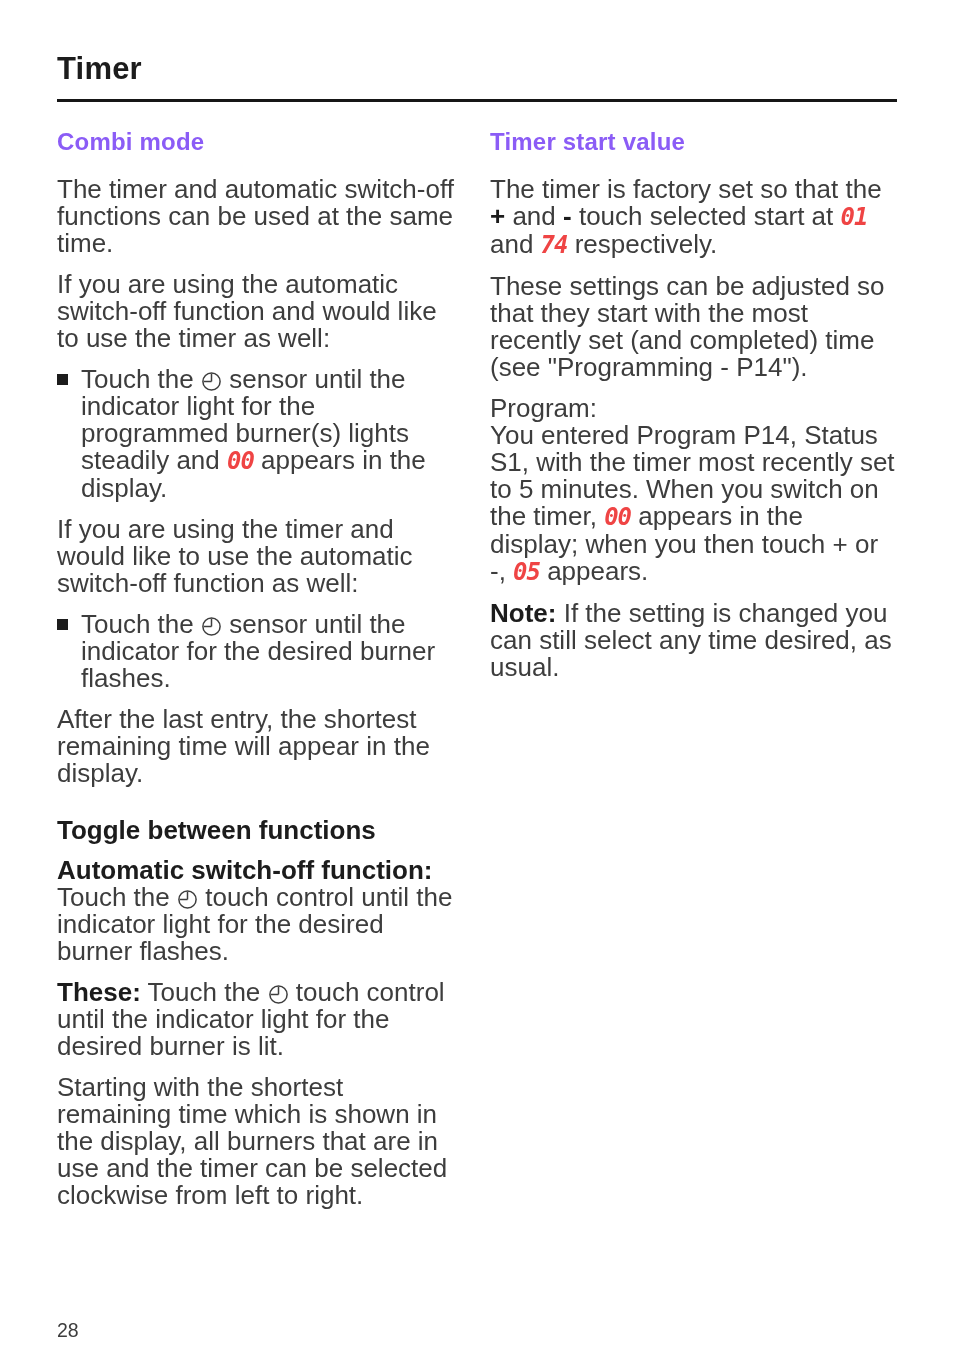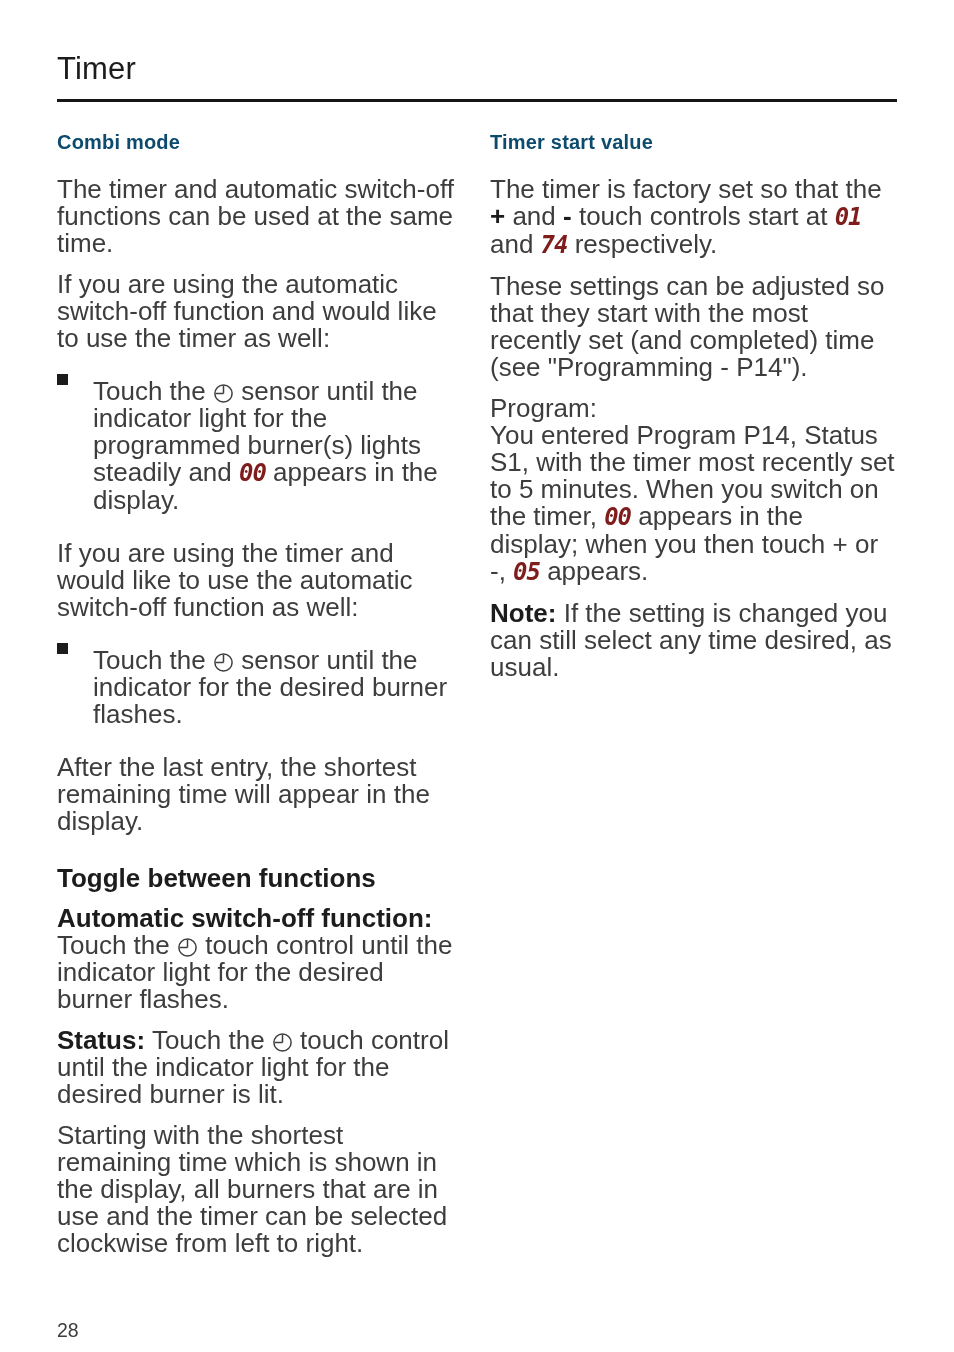--- a/index.html
+++ b/index.html
@@ -13,41 +13,41 @@
     color: #3d3d3d;
     overflow: hidden;
     box-sizing: border-box;
   }
   .content { padding: 0 57px; }
   .doc-title {
     margin: 0;
     padding-top: 52px;
     font-size: 31px;
     line-height: 34px;
-    font-weight: 400;
+    font-weight: 700;
     color: #1c1c1c;
     letter-spacing: 0.2px;
   }
   .title-rule {
     height: 2.5px;
     background: #161616;
     margin-top: 13px;
   }
   .cols {
     display: flex;
     gap: 27px;
     margin-top: 26px;
   }
   .col { width: 406px; flex: 0 0 406px; }
   .section-heading {
     margin: 0 0 20px 0;
-    font-size: 20px;
+    font-size: 24px;
     line-height: 28px;
     font-weight: 700;
-    color: #0c4a6e;
+    color: #8b5cf6;
     letter-spacing: 0.2px;
   }
   .blocks p {
     margin: 0 0 14px 0;
     font-size: 26px;
     line-height: 27px;
     color: #3d3d3d;
   }
   .blocks .subheading {
     margin-top: 30px;
@@ -59,27 +59,27 @@
     display: grid;
     grid-template-columns: 24px 1fr;
     margin: 0 0 14px 0;
   }
   .bullet .bullet-marker {
     width: 11px;
     height: 11px;
     background: #1c1c1c;
     margin-top: 8px;
   }
-  .bullet p { margin: 12px; }
+  .bullet p { margin: 0; }
   .b { font-weight: 700; color: #1c1c1c; }
   .seg {
     font-family: "DejaVu Sans Mono", monospace;
     font-style: italic;
     font-weight: 700;
-    color: #7f1d1d;
+    color: #ef4444;
     letter-spacing: -1px;
     font-size: 0.92em;
   }
   .icon-wrap { white-space: nowrap; }
   .icon-wrap svg { vertical-align: -4px; }
   .page-number {
     position: absolute;
     left: 57px;
     bottom: 10px;
     font-size: 19.5px;
@@ -116,32 +116,32 @@
                     <line x1="10.5" y1="10.5" x2="2.8" y2="10.5" stroke="#3d3d3d" stroke-width="1.5"></line>
                   </svg></span><span> sensor until the indicator for the desired burner flashes.</span></p>
             </div>
             <p><span>After the last entry, the shortest remaining time will appear in the display.</span></p>
             <p class="subheading"><span class="b">Toggle between functions</span></p>
             <p><span class="b">Automatic switch-off function:</span><span> Touch the </span><span class="icon-wrap"><svg width="21" height="21" viewBox="0 0 21 21">
                   <circle cx="10.5" cy="10.5" r="8.6" fill="none" stroke="#3d3d3d" stroke-width="1.5"></circle>
                   <line x1="10.5" y1="10.5" x2="10.5" y2="2.8" stroke="#3d3d3d" stroke-width="1.5"></line>
                   <line x1="10.5" y1="10.5" x2="2.8" y2="10.5" stroke="#3d3d3d" stroke-width="1.5"></line>
                 </svg></span><span> touch control until the indicator light for the desired burner flashes.</span></p>
-            <p><span class="b">Status:</span><span> Touch the </span><span class="icon-wrap"><svg width="21" height="21" viewBox="0 0 21 21">
+            <p><span class="b">These:</span><span> Touch the </span><span class="icon-wrap"><svg width="21" height="21" viewBox="0 0 21 21">
                   <circle cx="10.5" cy="10.5" r="8.6" fill="none" stroke="#3d3d3d" stroke-width="1.5"></circle>
                   <line x1="10.5" y1="10.5" x2="10.5" y2="2.8" stroke="#3d3d3d" stroke-width="1.5"></line>
                   <line x1="10.5" y1="10.5" x2="2.8" y2="10.5" stroke="#3d3d3d" stroke-width="1.5"></line>
                 </svg></span><span> touch control until the indicator light for the desired burner is lit.</span></p>
             <p><span>Starting with the shortest remaining time which is shown in the display, all burners that are in use and the timer can be selected clockwise from left to right.</span></p>
           </div>
       </section>
       <section class="col">
         <h2 class="section-heading">Timer start value</h2>
         <div class="blocks">
-            <p><span>The timer is factory set so that the </span><span class="b">+</span><span> and </span><span class="b">-</span><span> touch controls start at </span><span class="seg">01</span><span> and </span><span class="seg">74</span><span> respectively.</span></p>
+            <p><span>The timer is factory set so that the </span><span class="b">+</span><span> and </span><span class="b">-</span><span> touch selected start at </span><span class="seg">01</span><span> and </span><span class="seg">74</span><span> respectively.</span></p>
             <p><span>These settings can be adjusted so that they start with the most recently set (and completed) time (see "Programming - P14").</span></p>
             <p><span>Program:</span><br><span>You entered Program P14, Status S1, with the timer most recently set to 5 minutes. When you switch on the timer, </span><span class="seg">00</span><span> appears in the display; when you then touch + or -, </span><span class="seg">05</span><span> appears.</span></p>
             <p><span class="b">Note:</span><span> If the setting is changed you can still select any time desired, as usual.</span></p>
           </div>
       </section>
     </div>
   </div>
   <div class="page-number">28</div>
 </div>
 

